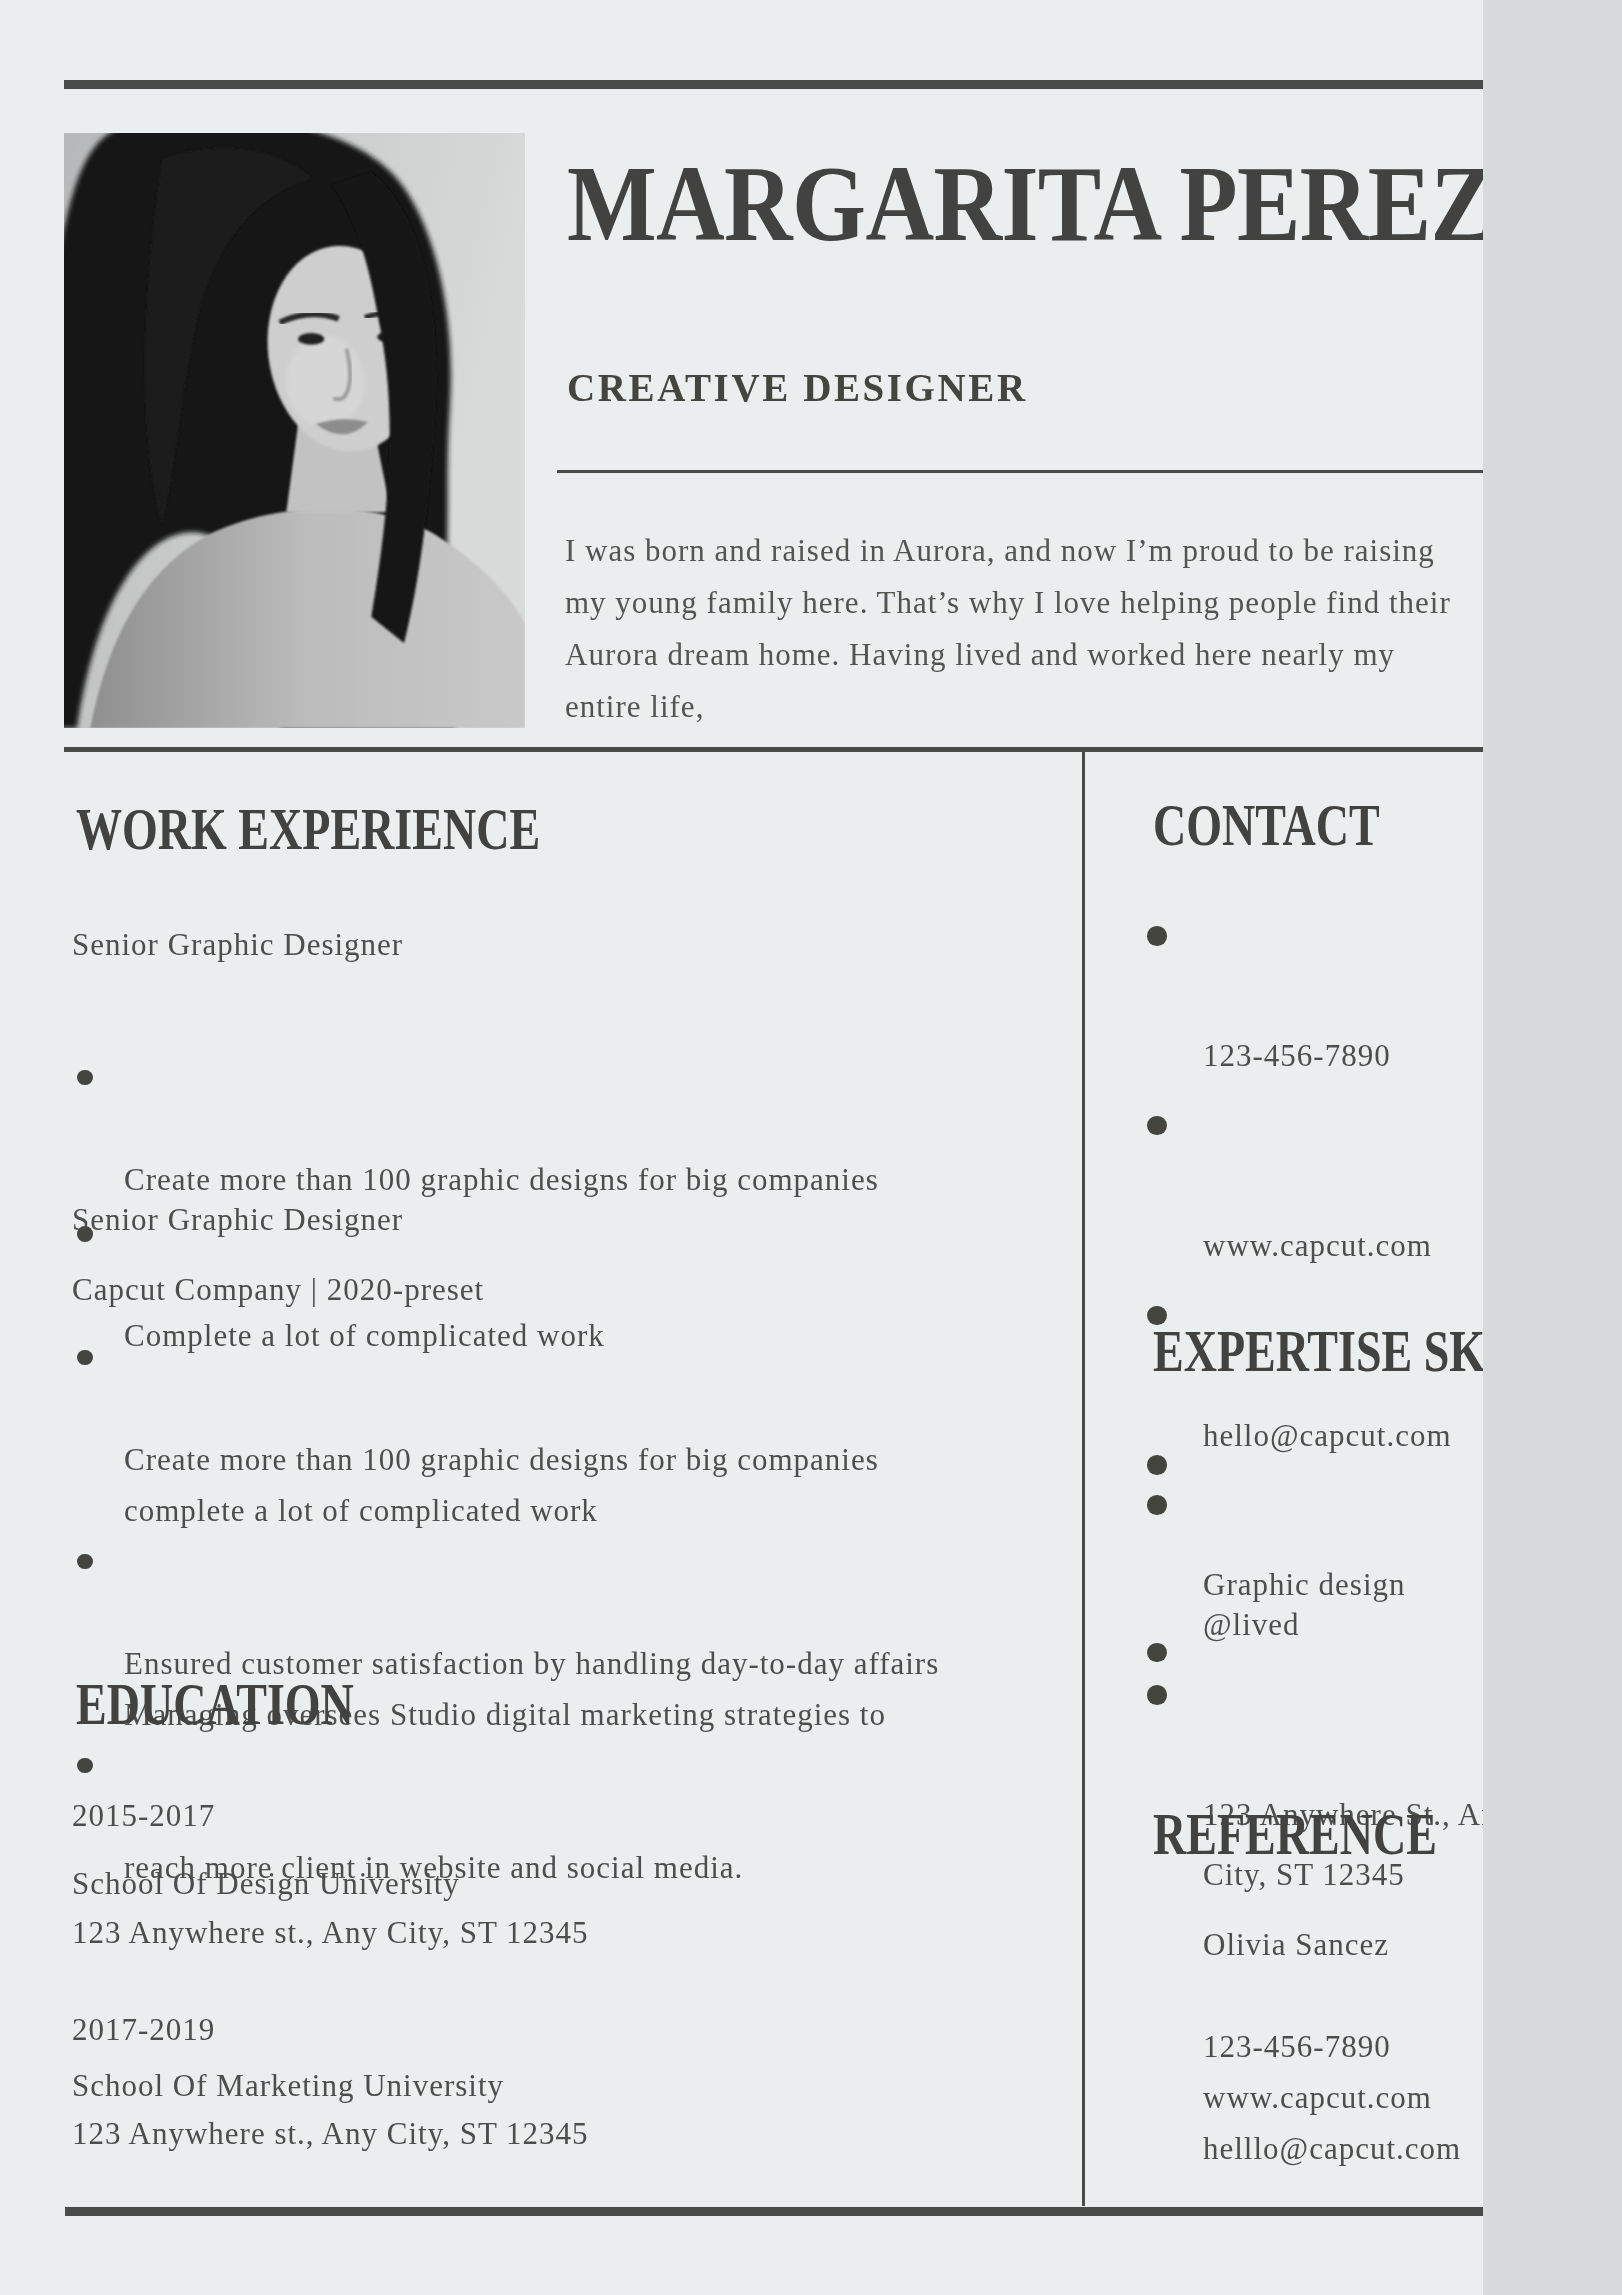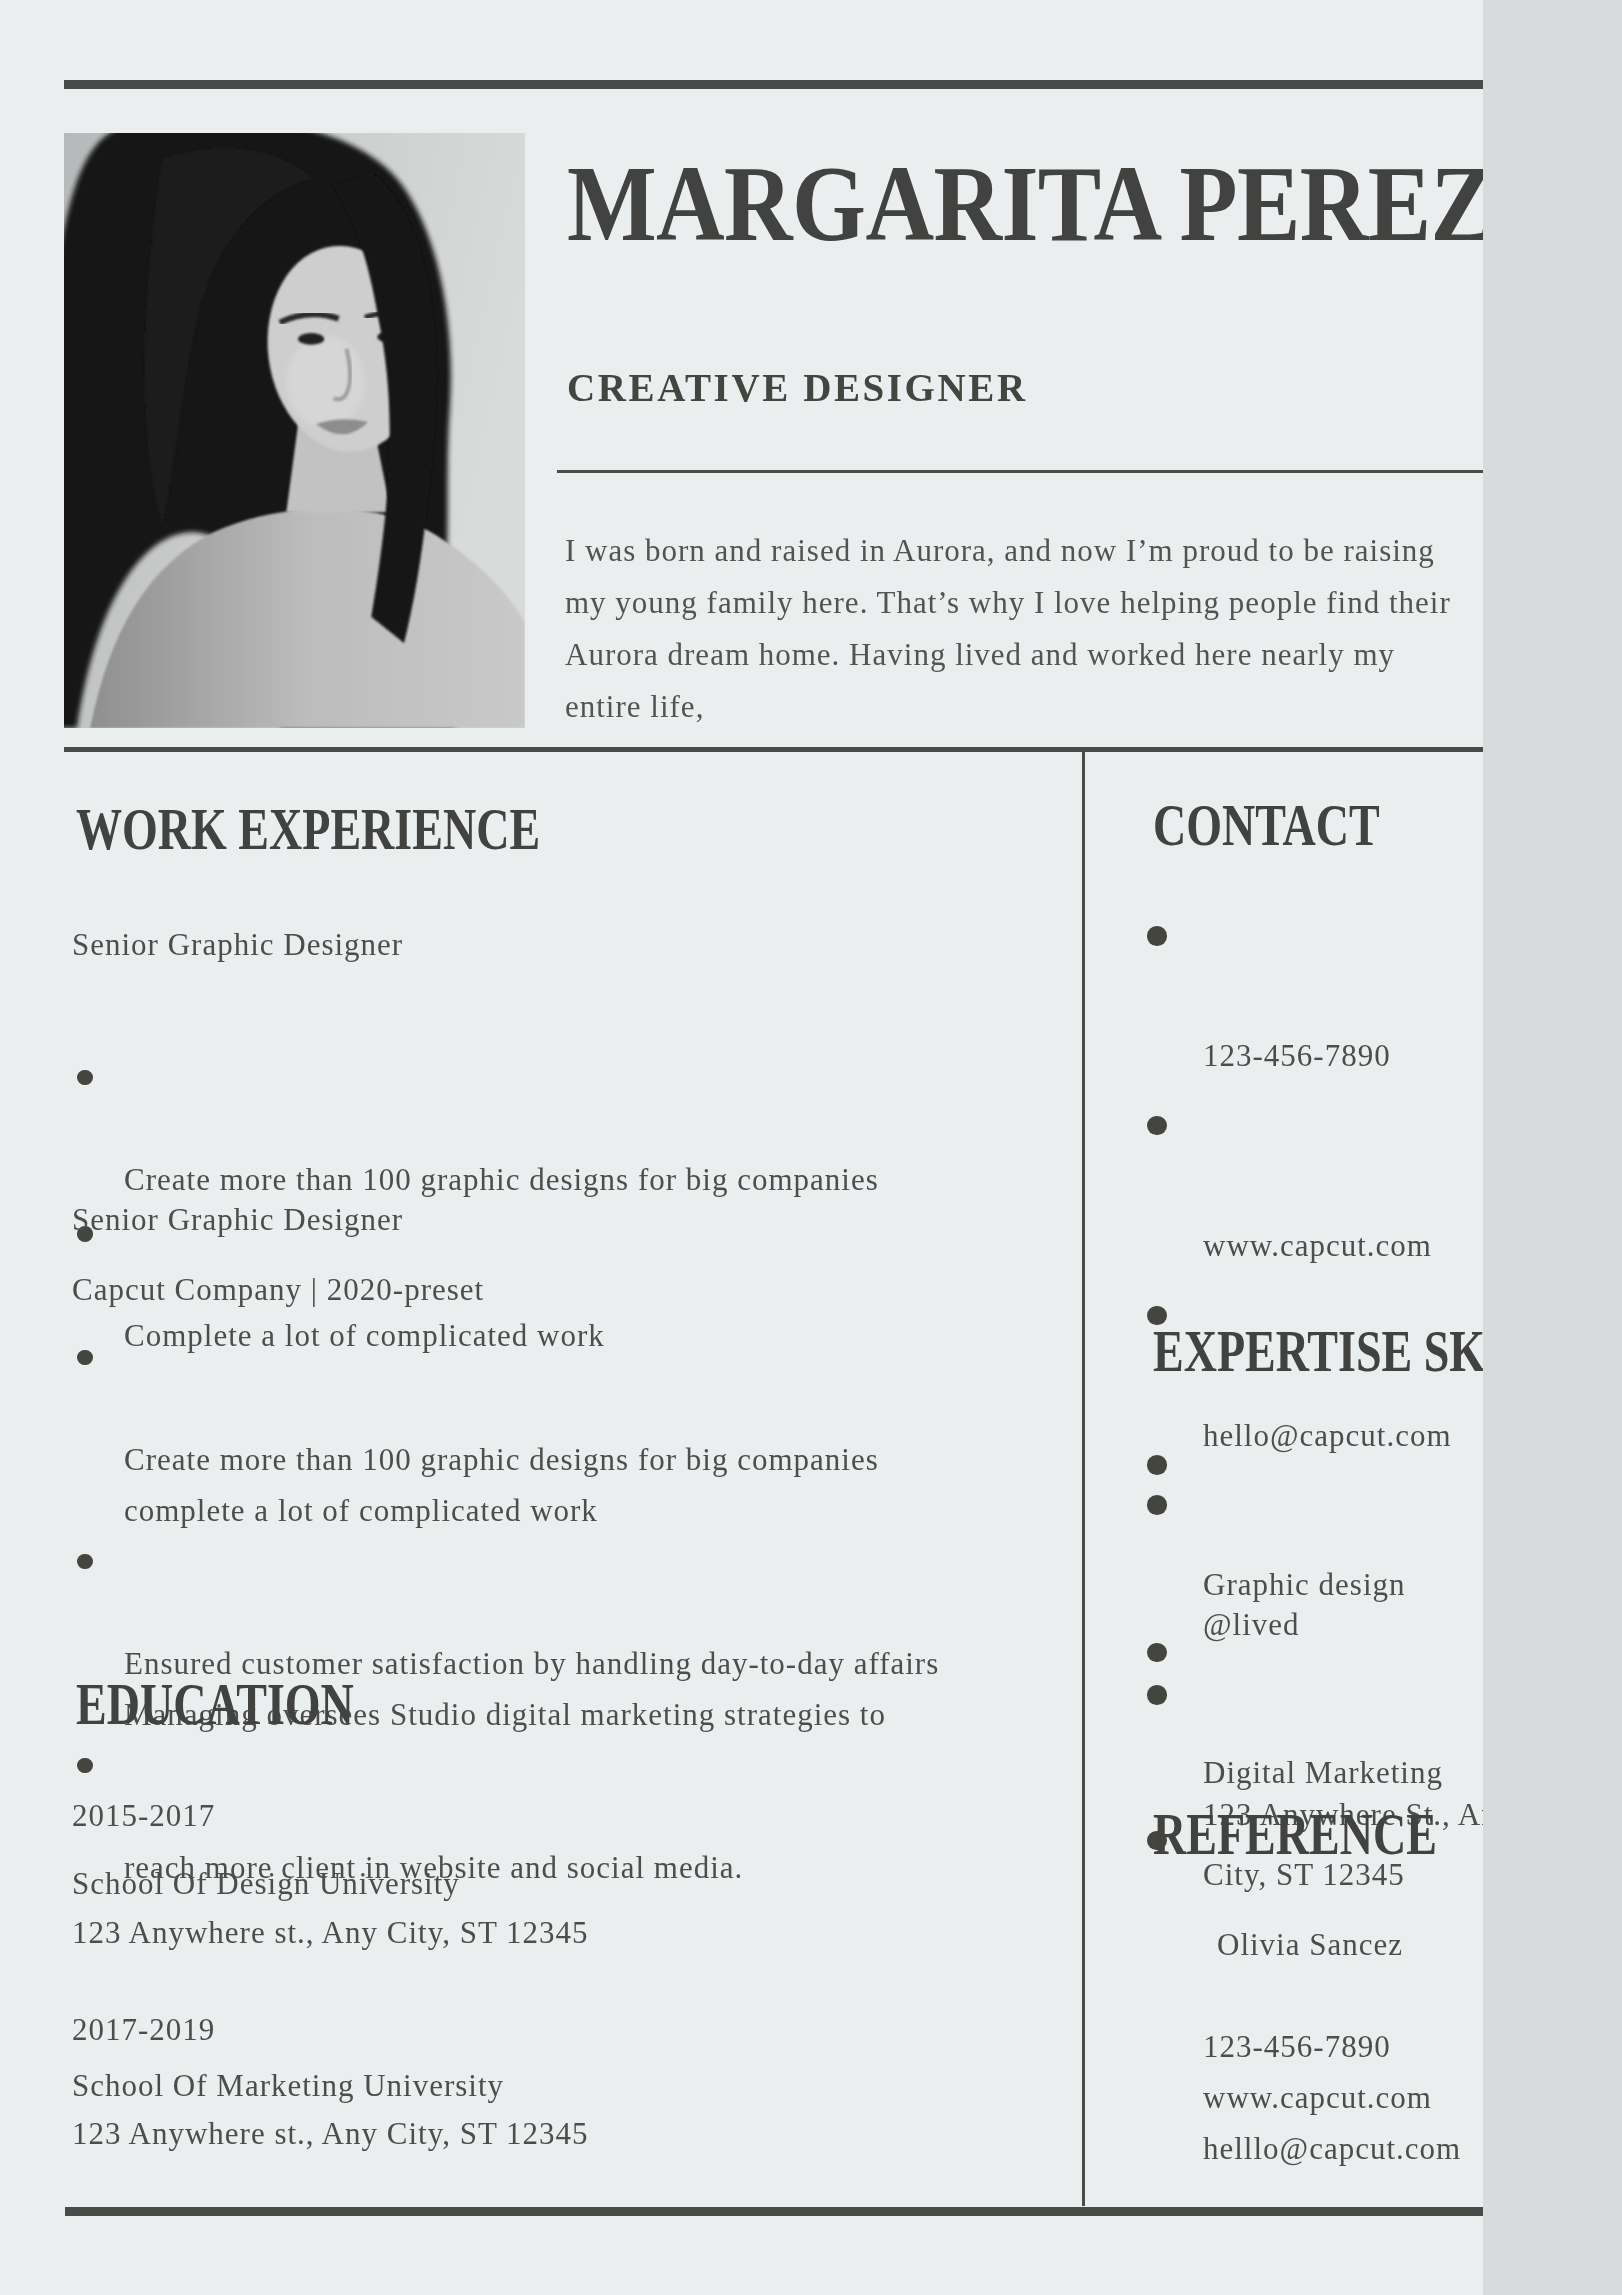--- a/index.html
+++ b/index.html
@@ -80,21 +80,21 @@
   .skill-list   { top:1435px; }
   .rlist .li { position:relative; padding-left:56px; font-size:31px; line-height:60px; letter-spacing:1px; white-space:pre-line; }
   .contact-list .li { margin-bottom:9.8px; }
   .skill-list .li   { margin-bottom:7.9px; }
   .rlist .dot {
     position:absolute; left:0px; top:20px;
     width:19.6px; height:19.6px; border-radius:50%;
     background:#45453f;
   }
 
-  .ref-name    { position:absolute; left:1203px; top:1915px; font-size:31px; line-height:60px; letter-spacing:1px; white-space:nowrap;margin-left:14px; }
+  .ref-name    { position:absolute; left:1203px; top:1915px; font-size:31px; line-height:60px; letter-spacing:1px; white-space:nowrap; }
   .ref-details { position:absolute; left:1203px; top:2021px; font-size:31px; line-height:51px; letter-spacing:1px; white-space:pre-line; }
 </style>
 </head>
 <body>
 
 <div class="page">
 
   <div class="rule bar-top"></div>
 
   <div class="photo">
@@ -225,24 +225,20 @@
   </div>
 
   <div class="sec-heading h-exp">EXPERTISE SKILL</div>
   <div class="rlist skill-list">
     <div class="li">
       <span class="dot"></span>
       <span class="li-text">Graphic design</span>
     </div>
     <div class="li">
       <span class="dot"></span>
-      <span class="li-text">Digital Marketing</span>
-    </div>
-    <div class="li">
-      <span class="dot"></span>
       
     </div>
   </div>
 
   <div class="sec-heading h-ref">REFERENCE</div>
   <div class="ref-name">Olivia Sancez</div>
   <div class="ref-details">123-456-7890
 www.capcut.com
 helllo@capcut.com</div>
 

